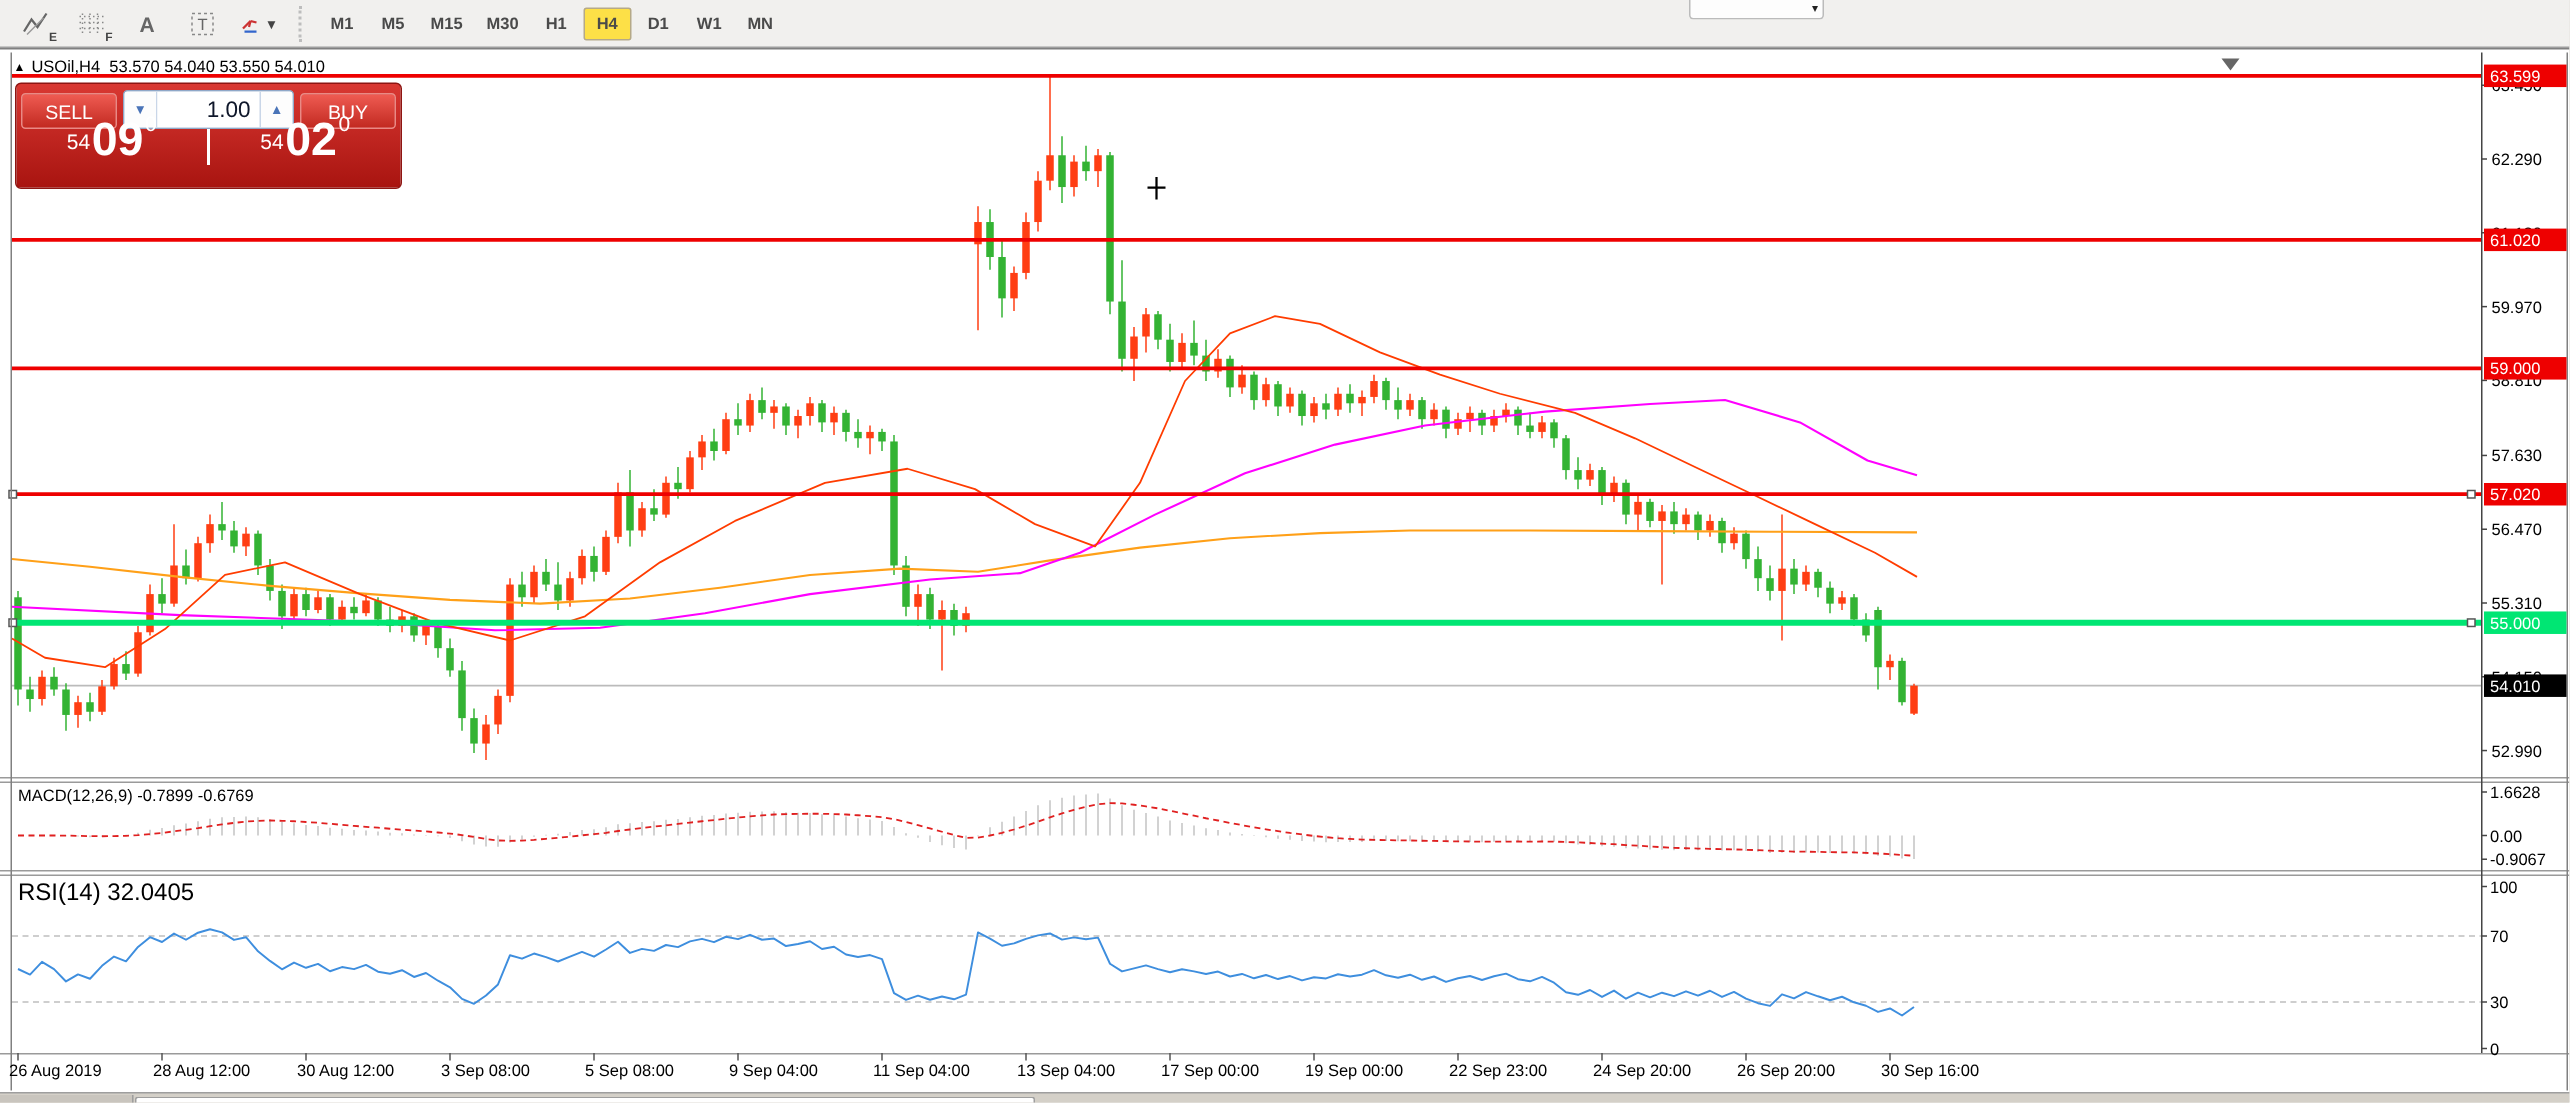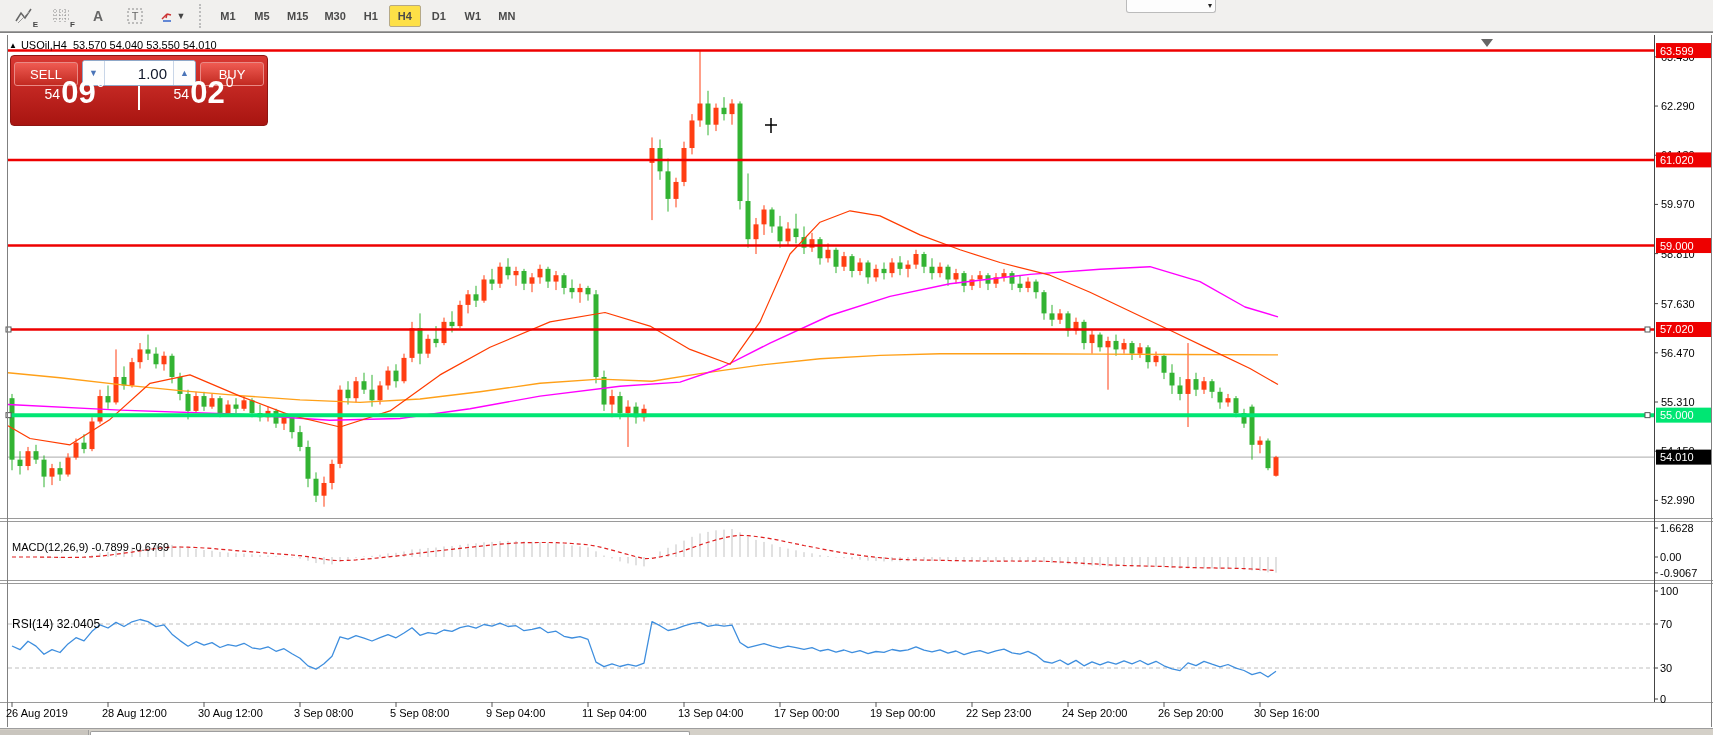--- a/index.html
+++ b/index.html
@@ -14,22 +14,22 @@
   .tf{min-width:32px;height:22px;border:1px solid transparent;background:transparent;font-family:"Liberation Sans",sans-serif;font-size:11px;font-weight:bold;color:#4A4A4A;margin:0 1px;padding:0 6px;cursor:default}
   .tf.active{background:#fde047;border:1px solid #B5A988;border-radius:2px}
   #toolbar-overflow{position:absolute;left:1126px;top:0;width:88px;height:12px;background:#FDFDFD;border:1px solid #BBB;border-top:none;border-radius:0 0 3px 3px;display:flex;align-items:center;justify-content:flex-end}
   #toolbar-overflow .chev{font-size:8px;color:#222;margin-right:3px;line-height:8px}
 
   
   #chart-window{position:relative;width:1713px;height:695px;background:#FFFFFF;border-top:1px solid #808080}
   #cv{position:absolute;left:0;top:0}
   #symbol-line{position:absolute;left:9px;top:6px;font-size:11px;color:#000;white-space:pre}
   #symbol-line .tri{font-size:8px;margin-right:4px;vertical-align:1px}
-  #macd-label{position:absolute;left:12px;top:508px;font-size:11px;color:#000}
-  #rsi-label{position:absolute;left:12px;top:584px;font-size:12px;color:#000}
+  #macd-label{position:absolute;left:12px;top:492px;font-size:11px;color:#000}
+  #rsi-label{position:absolute;left:12px;top:554px;font-size:16px;color:#000}
 
   
   #trade-panel{position:absolute;left:10px;top:22px;width:258px;height:71px;background:linear-gradient(#D93832,#A81410);border:1px solid #8E1512;border-radius:4px;box-sizing:border-box}
   .tp-top{display:flex;align-items:flex-end;height:27px;padding:3px 3px 0 3px}
   .tp-btn{height:24px;width:64px;border:1px solid #E98A85;border-radius:3px;background:linear-gradient(#EF5B52,#C22A21);color:#fff;font-family:"Liberation Sans",sans-serif;font-size:13px;cursor:pointer;padding:0}
   .vol-box{display:flex;align-items:stretch;height:24px;flex:1;margin:0 4px;background:#fff;border:1px solid #8FA8C8;border-radius:3px;overflow:hidden}
   .vol-btn{width:22px;border:none;background:#FDFDFD;color:#4A74B8;font-size:9px;cursor:pointer;padding:0}
   .vol-btn.dn{border-right:1px solid #C9D6E8}
   .vol-btn.up{border-left:1px solid #C9D6E8}
   .vol-input{flex:1;min-width:0;border:none;outline:none;text-align:right;font-family:"Liberation Sans",sans-serif;font-size:15px;padding:0 6px 0 0;color:#0f172a}

